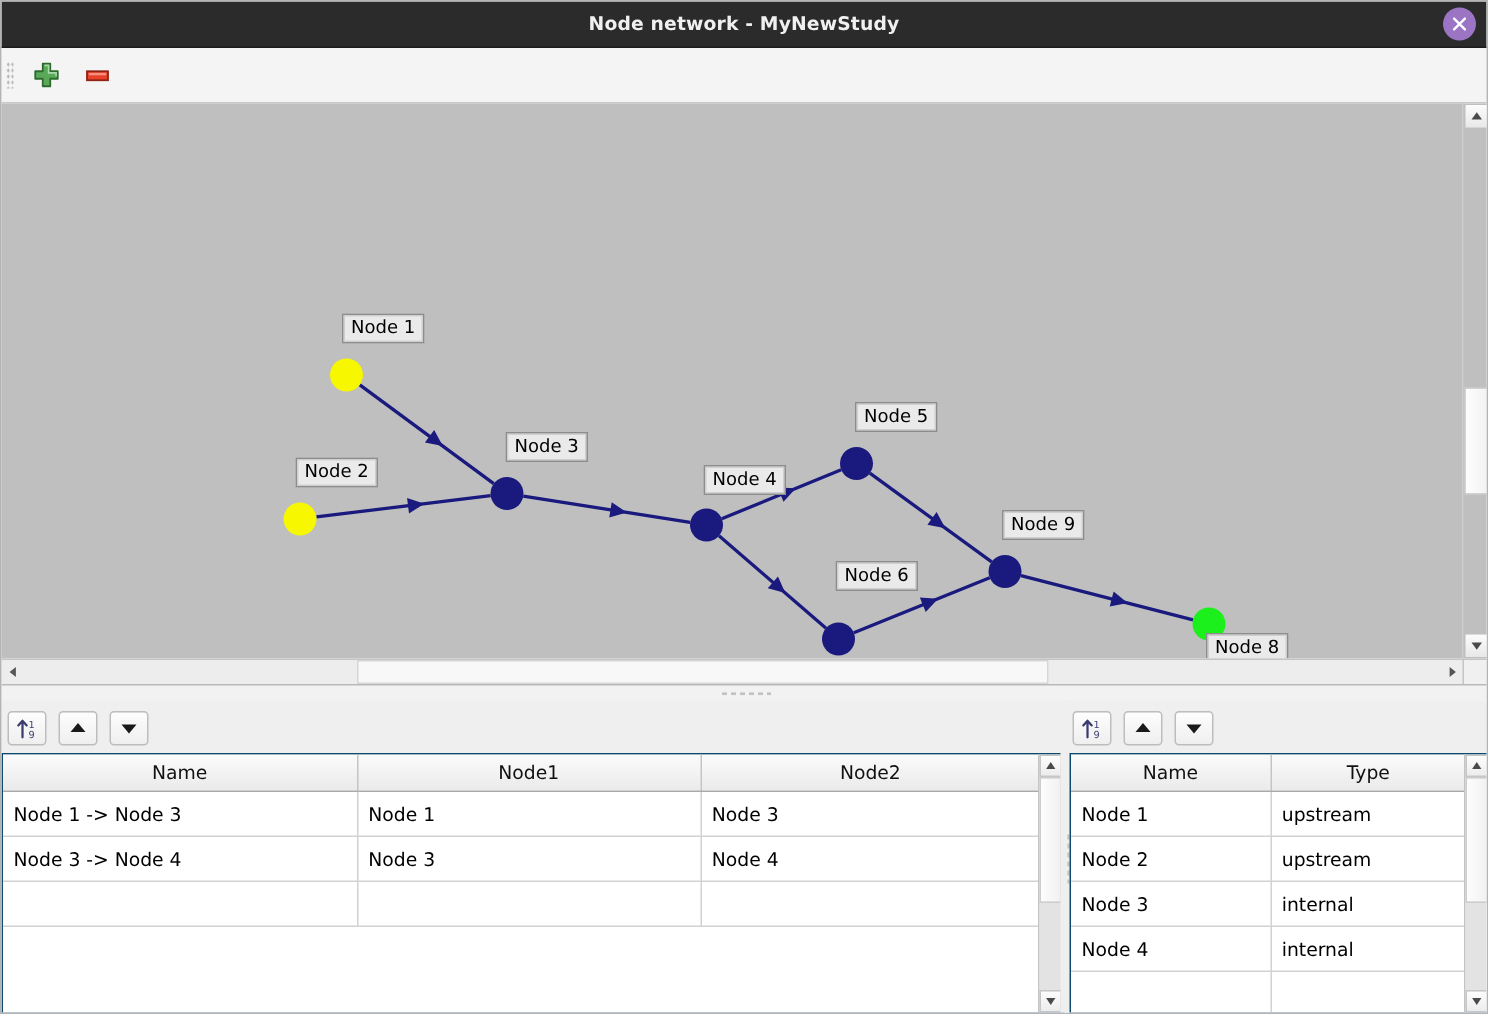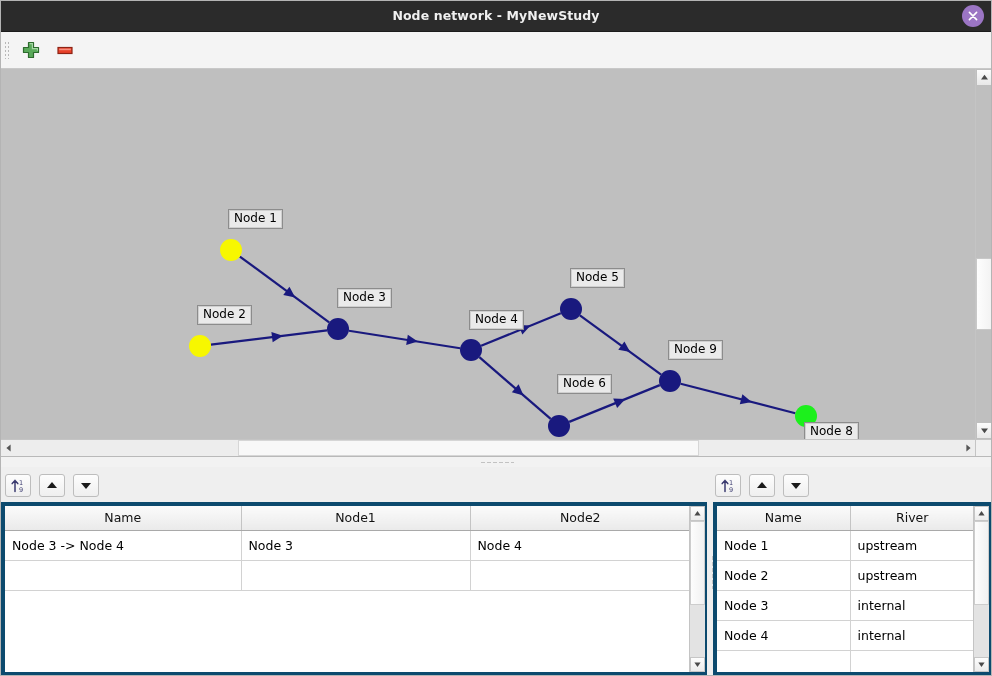--- a/index.html
+++ b/index.html
@@ -226,21 +226,21 @@
     border: 1px solid #bdbdbd;
     border-radius: 3px;
     box-sizing: border-box;
     cursor: pointer;
   }
   .sq-btn svg { display:block; margin: 0 auto; }
 
   .table-wrap {
     position: absolute;
     background: #ffffff;
-    border: 4px solid #0c4a6e;
+    border: 1px solid #0c4a6e;
     box-sizing: border-box;
     overflow: hidden;
   }
   table.grid {
     border-collapse: collapse;
     width: 100%;
     table-layout: fixed;
     font-size: 12.5px;
   }
   table.grid th {
@@ -459,20 +459,25 @@
             </colgroup>
           <thead>
               <tr id="edges-head">
                 <th>Name</th>
                 <th>Node1</th>
                 <th>Node2</th>
               </tr>
             </thead>
           <tbody id="edges-body">
               <tr>
+                <td>Node 1 -&gt; Node 3</td>
+                <td>Node 1</td>
+                <td>Node 3</td>
+              </tr>
+              <tr>
                 <td>Node 3 -&gt; Node 4</td>
                 <td>Node 3</td>
                 <td>Node 4</td>
               </tr>
               <tr>
                 <td></td>
                 <td></td>
                 <td></td>
               </tr>
             </tbody>
@@ -522,21 +527,21 @@
     <div class="table-wrap" style="left:712px;top:35px;width:280px;height:174px;">
       <div style="position:absolute;left:0;top:0;right:15px;bottom:0;overflow:hidden;">
         <table class="grid" id="nodes-table">
           <colgroup>
               <col style="width:133px">
               <col>
             </colgroup>
           <thead>
               <tr id="nodes-head">
                 <th>Name</th>
-                <th>River</th>
+                <th>Type</th>
               </tr>
             </thead>
           <tbody id="nodes-body">
               <tr>
                 <td>Node 1</td>
                 <td>upstream</td>
               </tr>
               <tr>
                 <td>Node 2</td>
                 <td>upstream</td>

